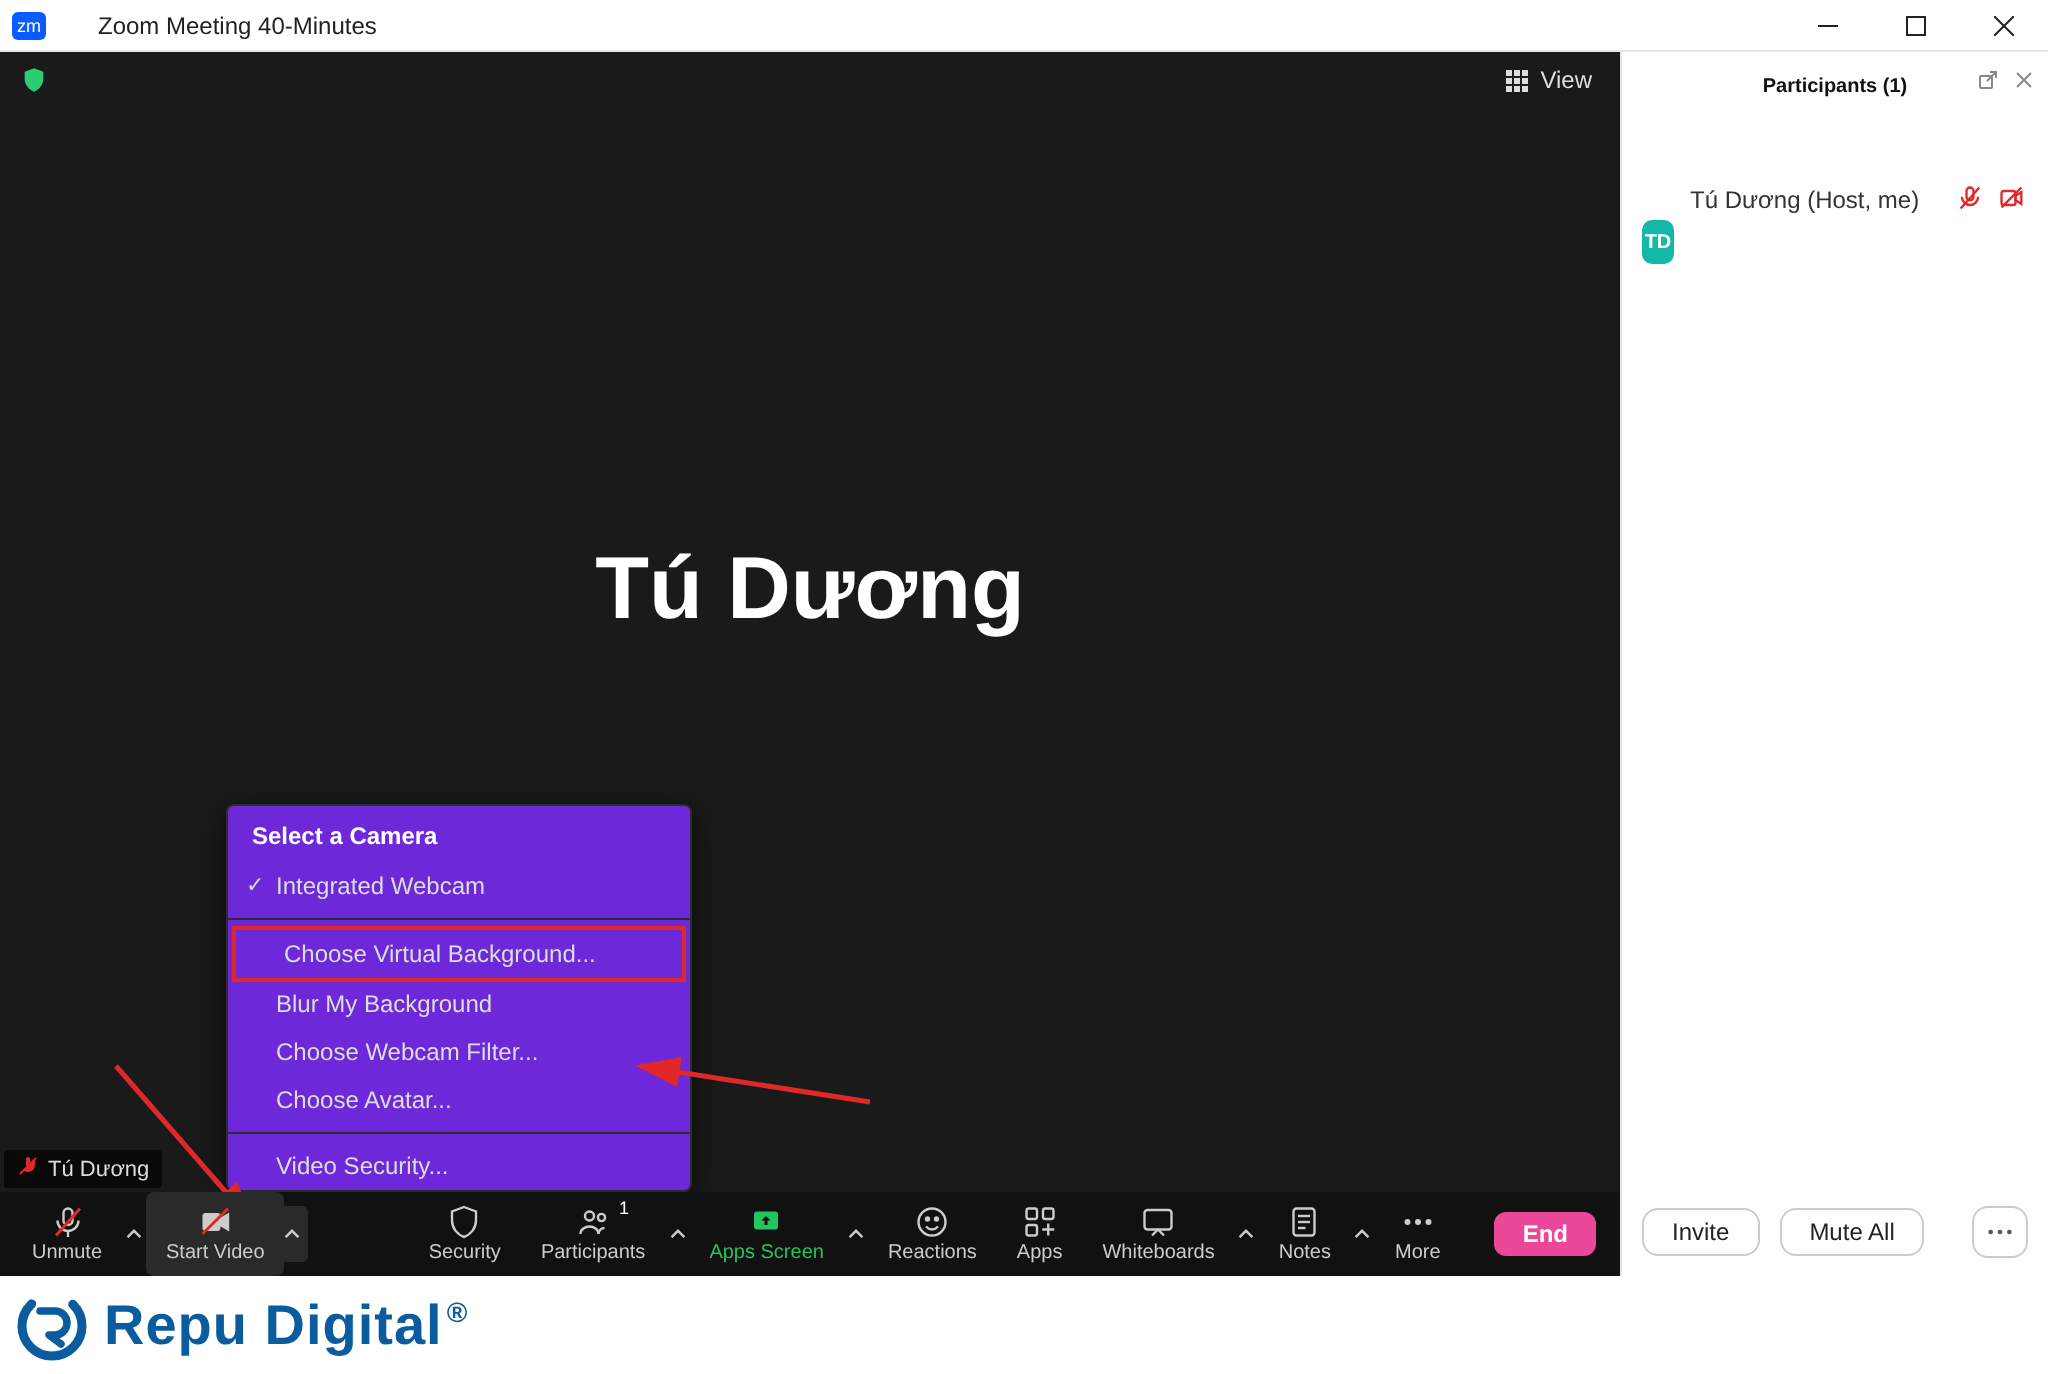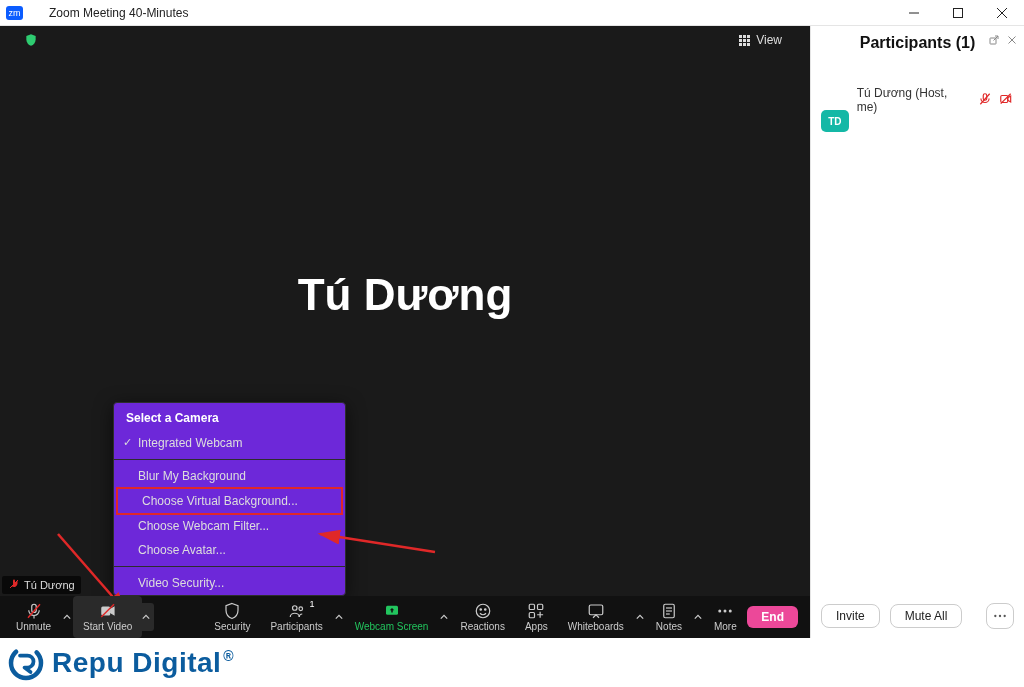--- a/index.html
+++ b/index.html
@@ -9,21 +9,21 @@
   .titlebar { height: 26px; background: #fff; display: flex; align-items: center; border-bottom: 1px solid #e5e5e5; }
   .titlebar .zm { width: 17px; height: 14px; border-radius: 3px; background: #0b5cff; margin: 0 6px; display: flex; align-items: center; justify-content: center; color: #fff; font-size: 9px; font-weight: normal; }
   .titlebar .title { font-size: 12px; color: #222; flex: 0 0 auto; margin-left: 20px; }
   .titlebar .spacer { flex: 1; }
   .winbtn { width: 44px; height: 26px; display: flex; align-items: center; justify-content: center; color: #222; }
   .winbtn svg { width: 10px; height: 10px; }
 
   
   .mainrow { display: flex; height: 612px; }
   .meeting { flex: 1; background: #1a1a1a; position: relative; overflow: hidden; }
-  .meeting-top { position: absolute; top: 0; left: 0; right: 0; height: 28px; display: flex; align-items: center; padding: 0 24px; color: #fff; }
+  .meeting-top { position: absolute; top: 0; left: 0; right: 0; height: 28px; display: flex; align-items: center; padding: 0 10px; color: #fff; }
   .shield { width: 14px; height: 14px; color: #2ecc71; }
   .viewbtn { margin-left: auto; display: flex; align-items: center; gap: 6px; font-size: 12px; color: #ddd; padding: 2px 4px; }
   .grid9 { display: grid; grid-template-columns: repeat(3, 3px); grid-template-rows: repeat(3, 3px); gap: 1px; }
   .grid9 i { background: #ddd; }
 
   .hostname { position: absolute; top: 44%; left: 50%; transform: translate(-50%, -50%); color: #fff; font-size: 44px; font-weight: 700; letter-spacing: 0px; }
 
   .nametag { position: absolute; left: 2px; bottom: 44px; background: rgba(0,0,0,0.65); color: #ddd; font-size: 11px; padding: 2px 6px; border-radius: 2px; display: flex; align-items: center; gap: 4px; }
   .mic-off { color: #e02828; }
 
@@ -46,26 +46,26 @@
   .tbtn .lbl { margin-top: 1px; font-size: 10px; white-space: nowrap; }
   .tbtn .ico { height: 18px; display: flex; align-items: center; justify-content: center; position:relative;}
   .caret { width: 12px; height: 42px; display: flex; align-items: center; justify-content: center; color: #ccc; cursor: pointer; }
   .caret.bg { background: #2a2a2a; border-radius: 3px; width:16px; height:28px; margin-left:-4px; }
   .caret svg { width: 8px; height: 8px; }
   .tool-sep { flex: 1; }
   .endbtn { background: #ec4899; color: #fff; font-size: 12px; padding: 4px 14px; border-radius: 6px; margin-right: 6px; cursor: pointer; font-weight:600;}
 
   
   .panel { width: 214px; background: #fff; border-left: 1px solid #e5e5e5; display: flex; flex-direction: column; }
-  .panel-hdr { height: 34px; display: flex; align-items: center; justify-content: center; font-size: 16px; font-weight: 600; color: #111; position: relative; }
+  .panel-hdr { height: 34px; display: flex; align-items: center; justify-content: center; font-size: 10px; font-weight: 600; color: #111; position: relative; }
   .panel-hdr .icons { position: absolute; right: 6px; top: 8px; display: flex; gap: 6px; color: #888; }
   .panel-hdr .icons svg { width: 12px; height: 12px; cursor:pointer;}
   .plist { padding: 4px 8px; }
   .pitem { display: flex; align-items: center; gap: 8px; padding: 4px 2px; font-size: 12px; color: #333; }
-  .avatar { width: 28px; height: 22px; border-radius: 5px; background: #14b8a6; color: #fff; display: flex; align-items: center; justify-content: center; font-size: 10px; font-weight: 600; margin-top: 42px; }
+  .avatar { width: 16px; height: 22px; border-radius: 5px; background: #14b8a6; color: #fff; display: flex; align-items: center; justify-content: center; font-size: 10px; font-weight: 600; margin-top: 42px; }
   .pitem .right-icons { margin-left: auto; display: flex; gap: 6px; }
   .pitem .right-icons .mic { color: #e02828; }
   .pitem .right-icons .cam { color: #e02828; }
   .panel-footer { margin-top: auto; height: 44px; display: flex; align-items: center; gap: 10px; padding: 0 10px; }
   .pillbtn { border: 1px solid #ccc; border-radius: 8px; padding: 4px 14px; font-size: 12px; color: #222; cursor: pointer; background:#fff;}
   .dotsbtn { border: 1px solid #ccc; border-radius: 8px; width: 28px; height: 26px; display:flex; align-items:center; justify-content:center; cursor:pointer;}
   .dotsbtn svg{width:14px;height:4px;}
 
   
   .brand { height: 49px; display: flex; align-items: center; padding: 4px 8px; gap: 8px; }
@@ -133,22 +133,22 @@
             <line x1="4" y1="20" x2="20" y2="4" stroke="currentColor" stroke-width="2"></line>
           </svg>
       </span>
       <span>Tú Dương</span>
     </div>
 
     <div class="cam-menu">
       <div class="hdr">Select a Camera</div>
       <div class="opt checked">Integrated Webcam</div>
       <div class="sep"></div>
+      <div class="opt vbg-highlight">Choose Virtual Background...</div>
       <div class="opt">Blur My Background</div>
-      <div class="opt vbg-highlight">Choose Virtual Background...</div>
       <div class="opt">Choose Webcam Filter...</div>
       <div class="opt">Choose Avatar...</div>
       <div class="sep"></div>
       <div class="opt">Video Security...</div>
     </div>
 
     <div class="arrow" style="left:58px; bottom:10px;">
       <svg width="80" height="90">
           <defs>
             <marker id="ah1" markerWidth="10" markerHeight="10" refX="8" refY="3" orient="auto">
@@ -232,21 +232,21 @@
           </svg>
       </div>
 
       <div class="tbtn green">
         <span class="ico">
           <svg width="20" height="18" viewBox="0 0 24 24">
               <rect x="4" y="5" width="16" height="12" rx="2" fill="#22c55e"></rect>
               <path d="M12 8l-3 3h2v3h2v-3h2l-3-3z" fill="#111"></path>
             </svg>
         </span>
-        <span class="lbl" style="color:#22c55e">Webcam Screen</span>
+        <span class="lbl" style="color:#22c55e">Apps Screen</span>
       </div>
       <div class="caret">
         <svg viewBox="0 0 10 10">
             <path d="M1 7l4-4 4 4" fill="none" stroke="currentColor" stroke-width="1.5"></path>
           </svg>
       </div>
 
       <div class="tbtn">
         <span class="ico">
           <svg width="18" height="18" viewBox="0 0 24 24" fill="none" stroke="#ccc" stroke-width="1.6">

